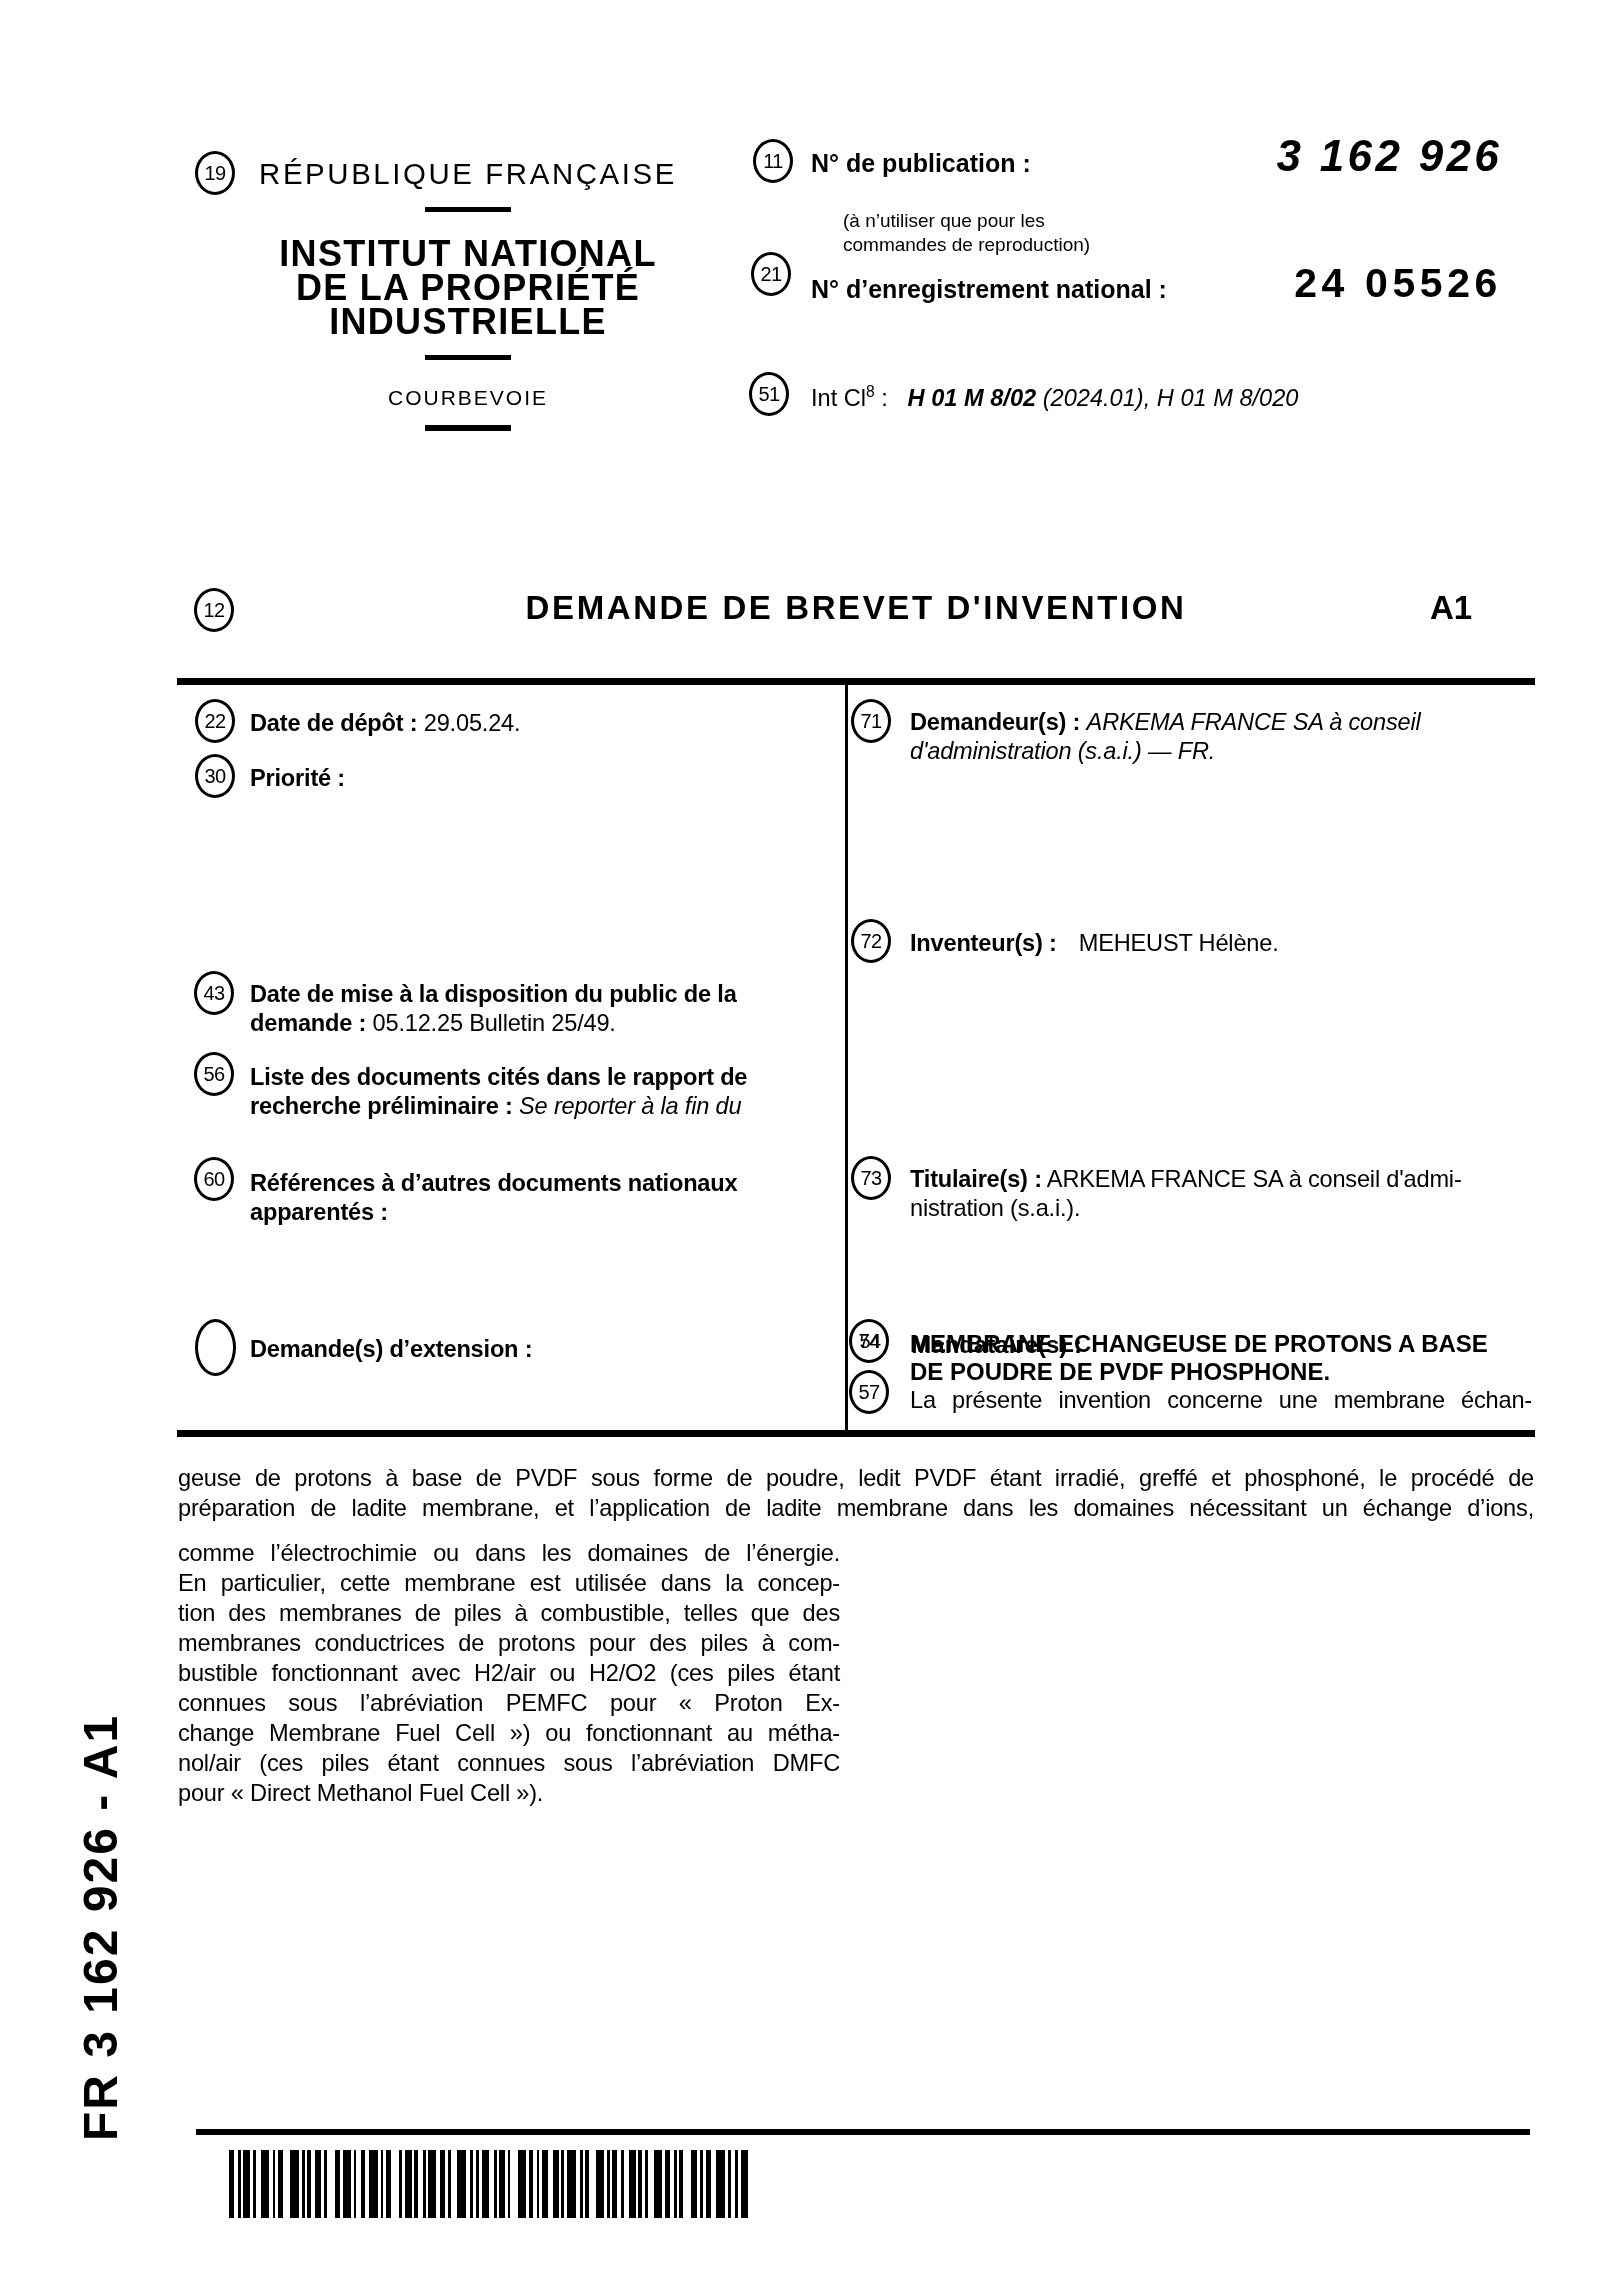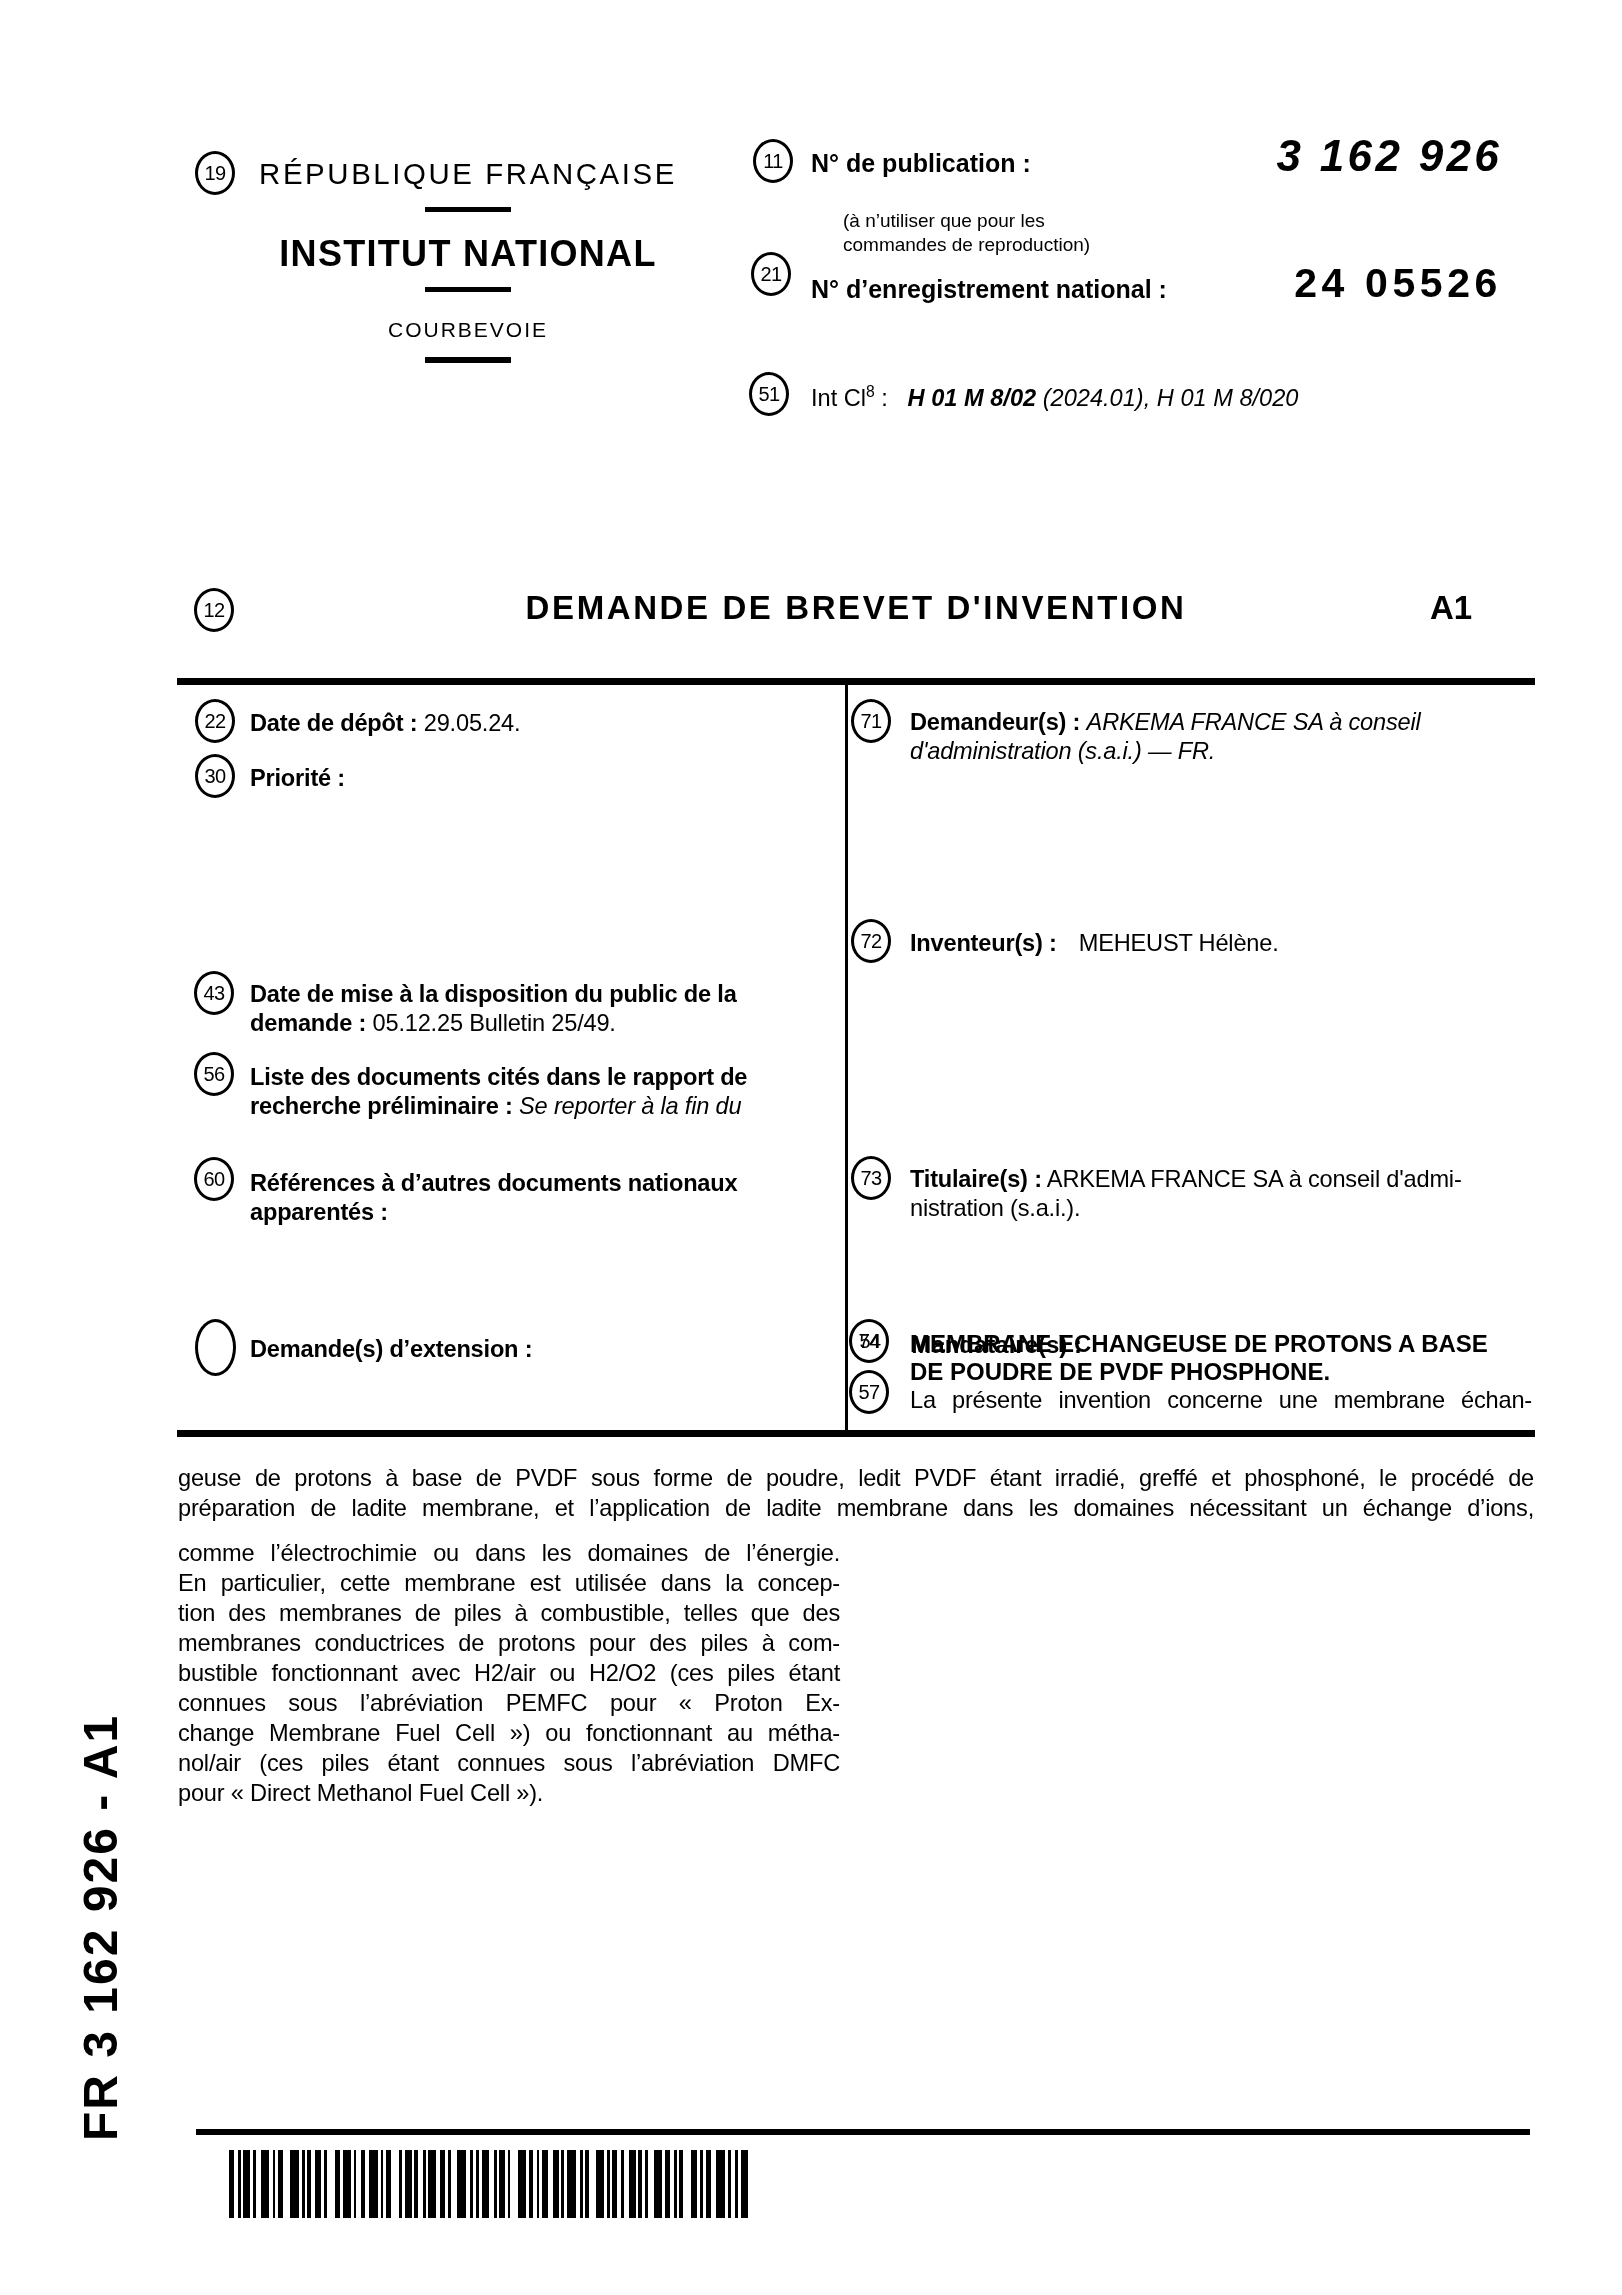--- a/index.html
+++ b/index.html
@@ -40,20 +40,21 @@
 
 <div class="circ" style="left:195px;top:151px;">
     <span>19</span>
   </div>
 
 <div class="hdr-left">
   <div class="rep">RÉPUBLIQUE FRANÇAISE</div>
   <span class="shortrule"></span>
   <div class="inst">
     <div>INSTITUT NATIONAL</div>
+    <div>DE LA PROPRIÉTÉ INDUSTRIELLE</div>
   </div>
   <span class="shortrule"></span>
   <div class="city">COURBEVOIE</div>
   <span class="shortrule"></span>
 </div>
 
 <div class="circ" style="left:753px;top:139px;">
     <span>11</span>
   </div>
 <div class="abs lbl38" style="left:811px;top:149px;">N° de publication :</div>

